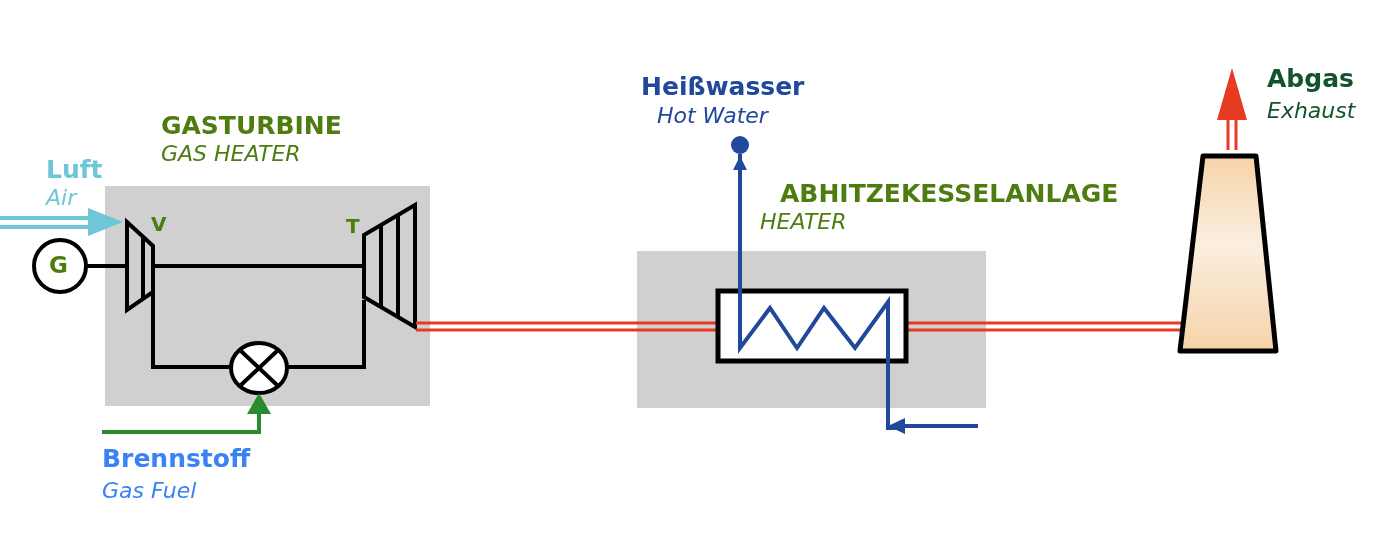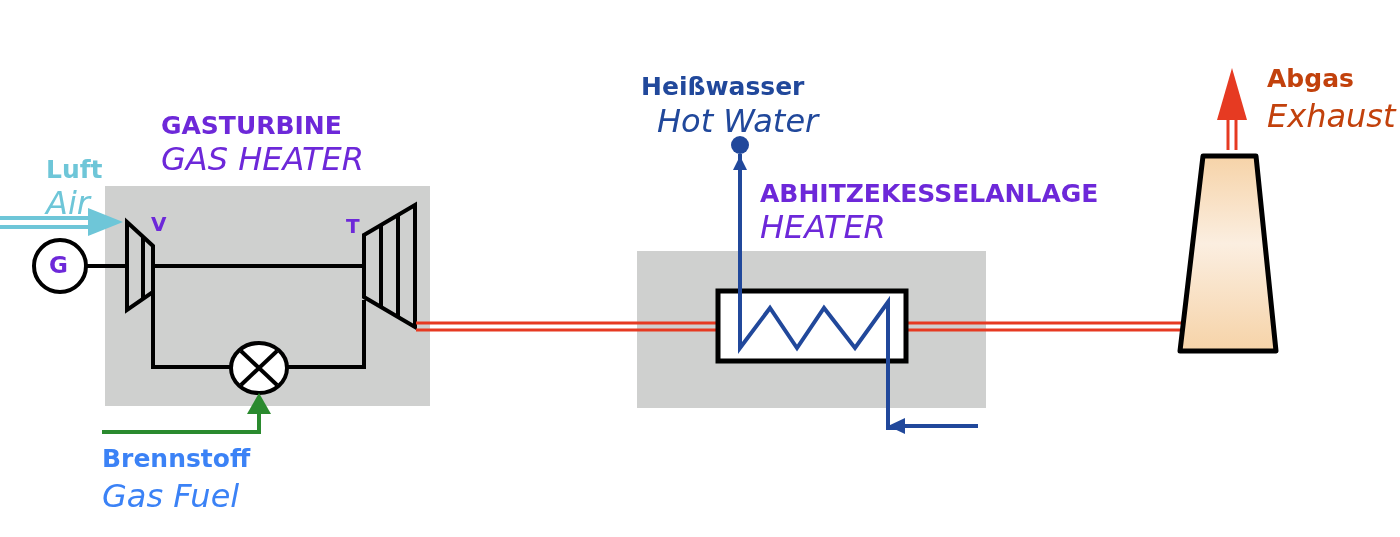--- a/index.html
+++ b/index.html
@@ -1,25 +1,25 @@
 <!DOCTYPE html>
 <html><head>
 <meta charset="utf-8">
 <style>
   html, body { margin: 0; padding: 0; background: #ffffff; }
   body { width: 1400px; height: 537px; position: relative; overflow: hidden; font-family: "DejaVu Sans", sans-serif; }
   svg { position: absolute; left: 0; top: 0; }
   .lbl { position: absolute; white-space: nowrap; line-height: 1; }
   .b { font-weight: bold; font-size: 25px; }
-  .i { font-style: italic; font-size: 32px; }
-  .blk { color: #6d28d9; }
+  .i { font-style: italic; font-size: 22px; }
+  .blk { color: #4d7c0f; }
   .cyan { color: #6ec6d8; margin-left: 16px; }
   .green { color: #3b82f6; }
   .blue { color: #21489b; }
-  .red { color: #c2410c; }
+  .red { color: #14532d; }
   .small { font-weight: bold; font-size: 20px; position: absolute; line-height: 1; }
 </style>
 </head>
 <body>
 
 <svg width="1400" height="537" viewBox="0 0 1400 537">
   <defs>
     <linearGradient id="chimneyGrad" x1="0" y1="0" x2="0" y2="1">
       <stop offset="0" stop-color="#f6d3a8"></stop>
       <stop offset="0.45" stop-color="#fbeee0"></stop>
@@ -112,17 +112,17 @@
 <div class="small blk" style="left:151px; top:214px;">V</div>
 <div class="small blk" style="left:346px; top:216px;">T</div>
 <div class="small blk" style="left:49px; top:254px; font-size:23px;">G</div>
 
 <div class="lbl b green" style="left:102px; top:446px;">Brennstoff</div>
 <div class="lbl i green" style="left:102px; top:480px;">Gas Fuel</div>
 
 <div class="lbl b blue" style="left:641px; top:74px;">Heißwasser</div>
 <div class="lbl i blue" style="left:657px; top:105px;">Hot Water</div>
 
-<div class="lbl b blk" style="left:760px; top:181px;">ABHITZEKESSELANLAGE</div>
+<div class="lbl b blk" style="left:780px; top:181px;">ABHITZEKESSELANLAGE</div>
 <div class="lbl i blk" style="left:760px; top:211px;">HEATER</div>
 
 <div class="lbl b red" style="left:1267px; top:66px;">Abgas</div>
 <div class="lbl i red" style="left:1267px; top:100px;">Exhaust</div>
 
 </body></html>

